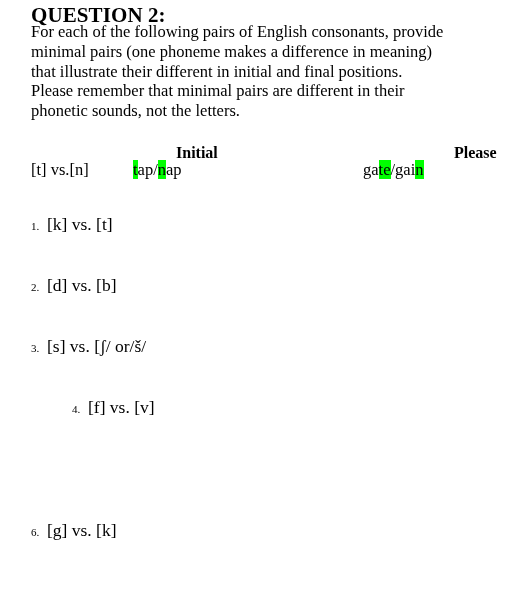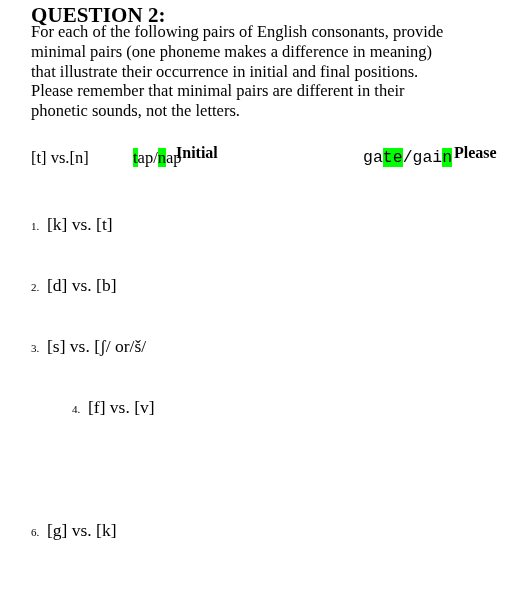--- a/index.html
+++ b/index.html
@@ -56,21 +56,21 @@
     white-space: nowrap;
     text-align: right;
   }
   .col-head-initial { left: 176px; top: 144px; }
   .col-head-final   { left: 454px; top: 144px; }
 
   
   .example-row {
     position: absolute;
     left: 0;
-    top: 148px;
+    top: 160px;
     width: 437px;
     height: 22px;
   }
   .example-label {
     position: absolute;
     left: 31px;
     top: 0;
     font-size: 16.5px;
     white-space: nowrap;
   }
@@ -80,21 +80,20 @@
     top: 0;
     font-size: 16.5px;
     white-space: nowrap;
   }
   .example-final {
     position: absolute;
     left: 363px;
     top: 0;
     font-size: 16.5px;
     white-space: nowrap;
-    font-family: Liberation Mono, monospace;
   }
   .hl {
     background-color: #00ff00;
   }
 
   
   .item {
     position: absolute;
     left: 31px;
     height: 24px;
@@ -120,21 +119,21 @@
 </head>
 <body>
 
 <div class="page">
 
   <div class="heading">QUESTION 2:</div>
 
   <div class="intro">
     <div class="intro-line">For each of the following pairs of English consonants, provide</div>
     <div class="intro-line">minimal pairs (one phoneme makes a difference in meaning)</div>
-    <div class="intro-line">that illustrate their occurrence in initial and final positions.</div>
+    <div class="intro-line">that illustrate their different in initial and final positions.</div>
     <div class="intro-line">Please remember that minimal pairs are different in their</div>
     <div class="intro-line">phonetic sounds, not the letters.</div>
   </div>
 
   <div class="col-head col-head-initial">Initial</div>
 
   <div class="col-head col-head-final">Please</div>
 
   <div class="example-row">
 

